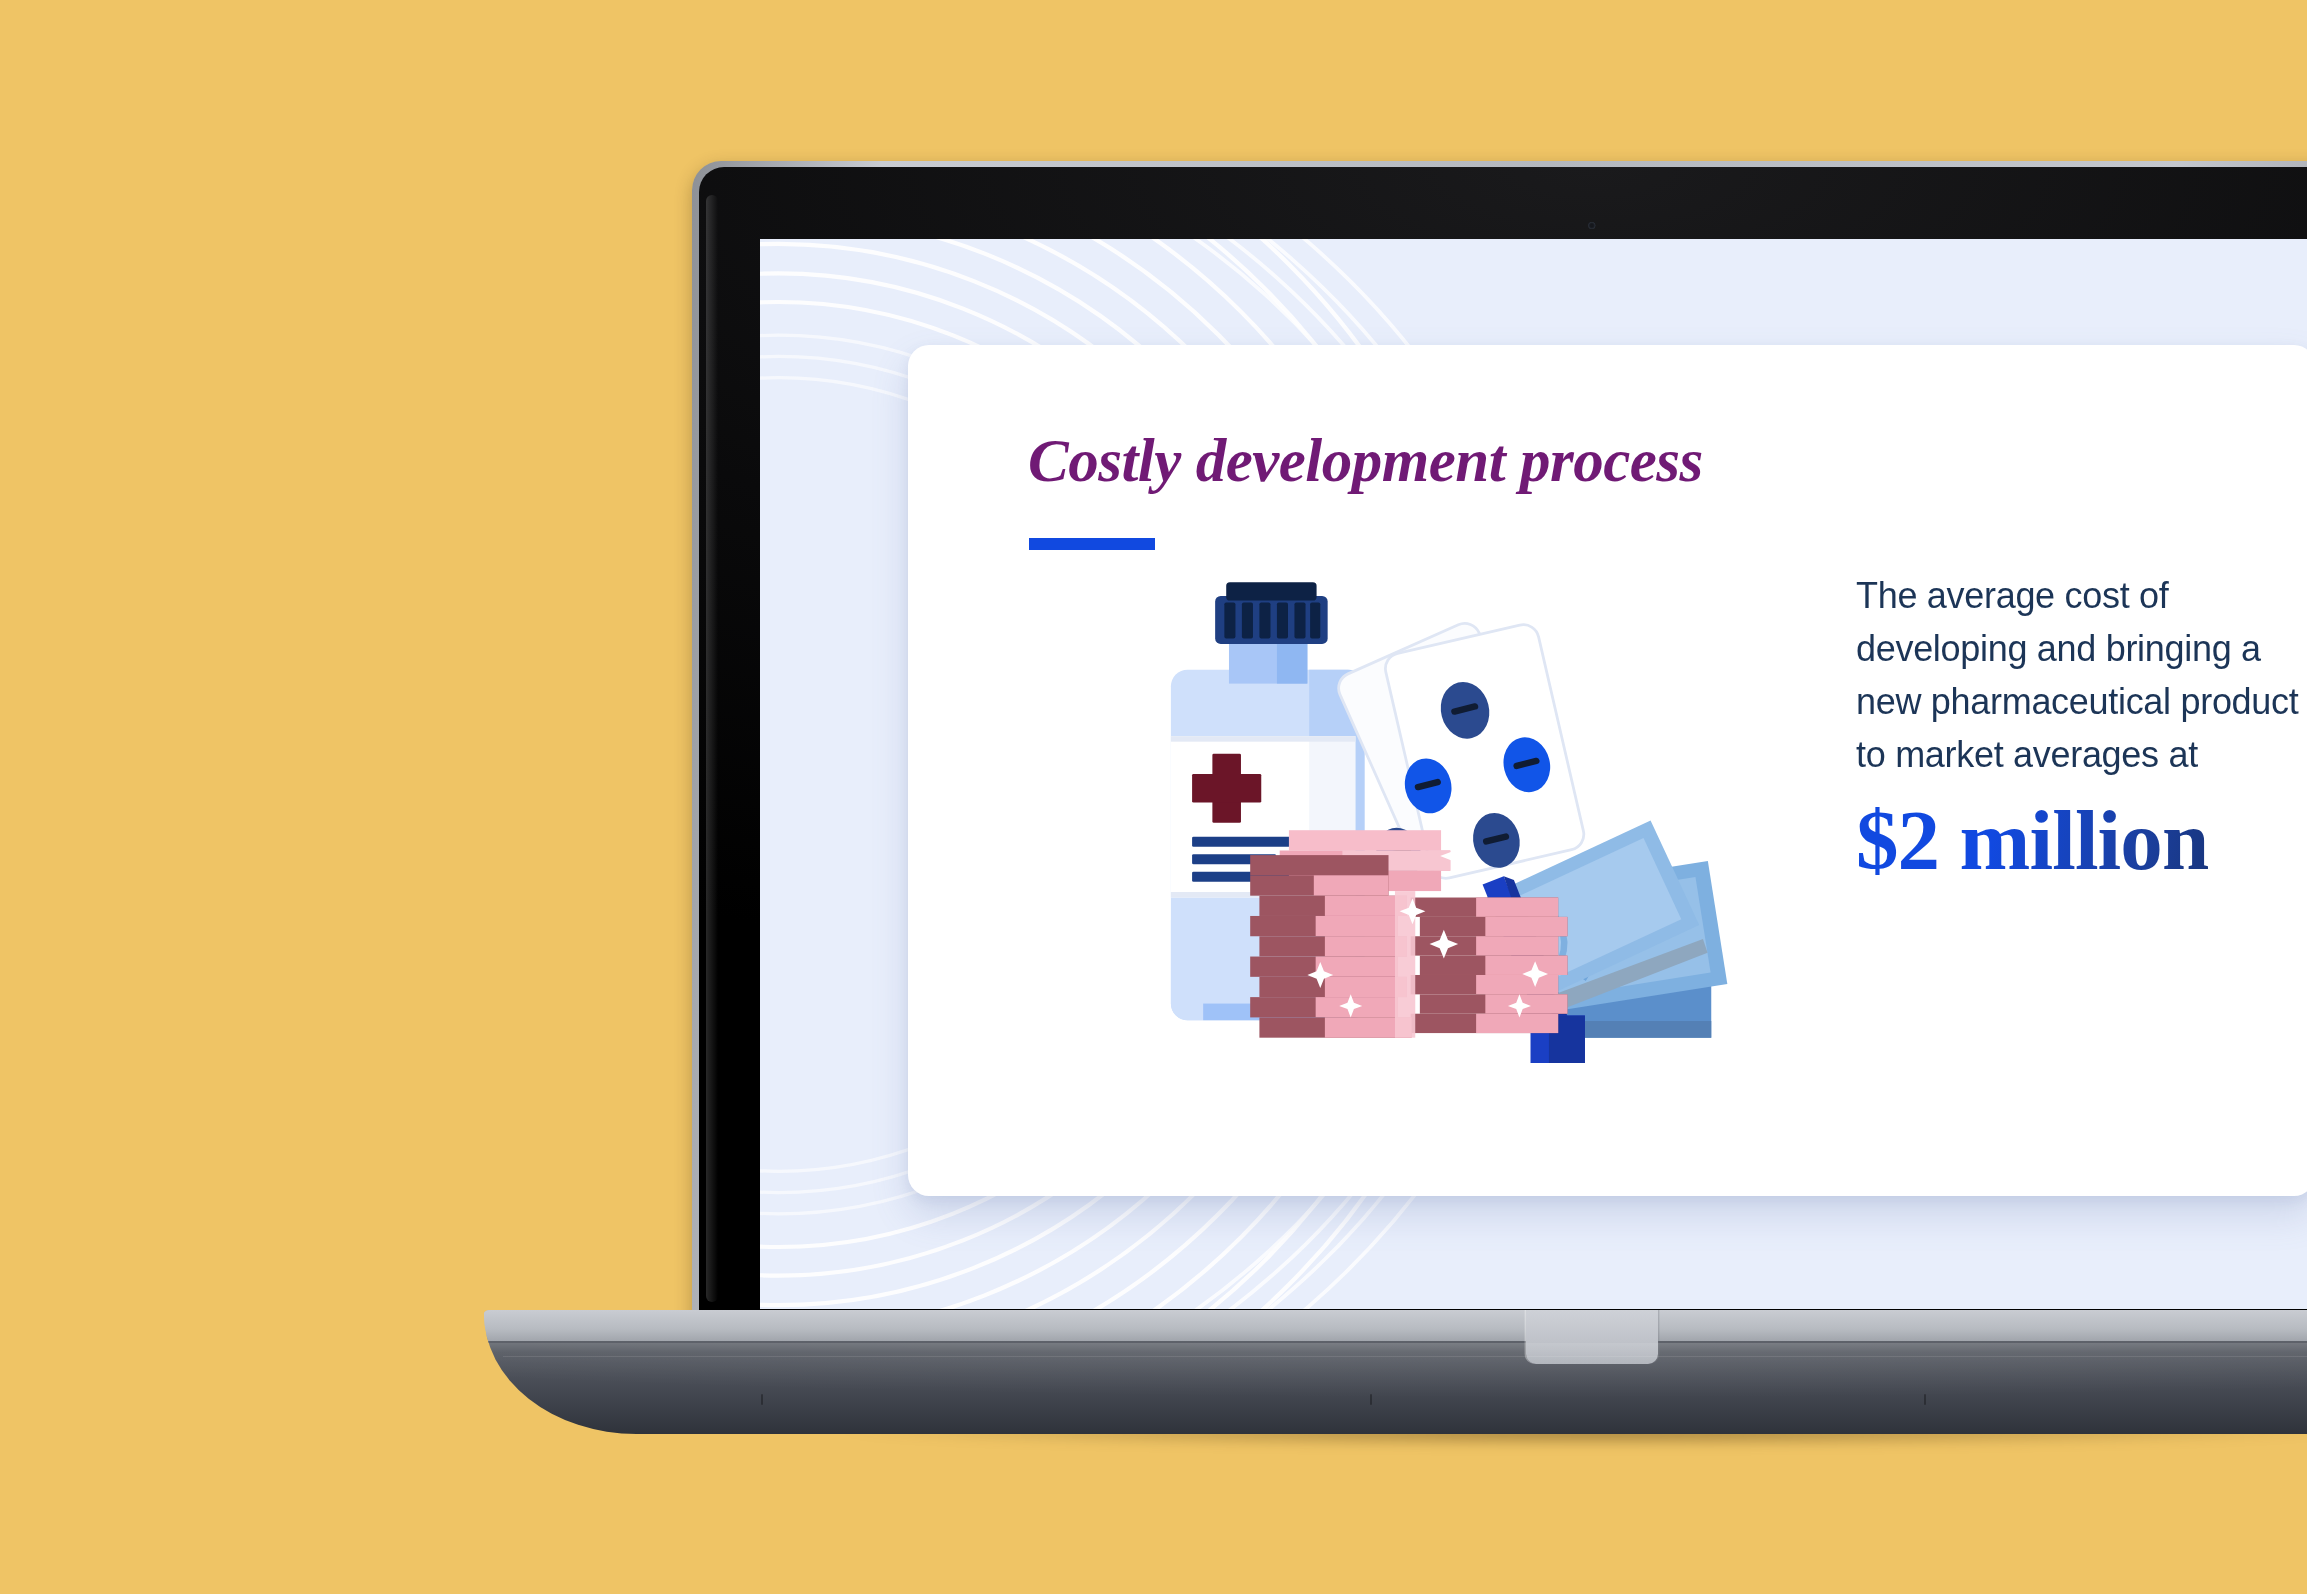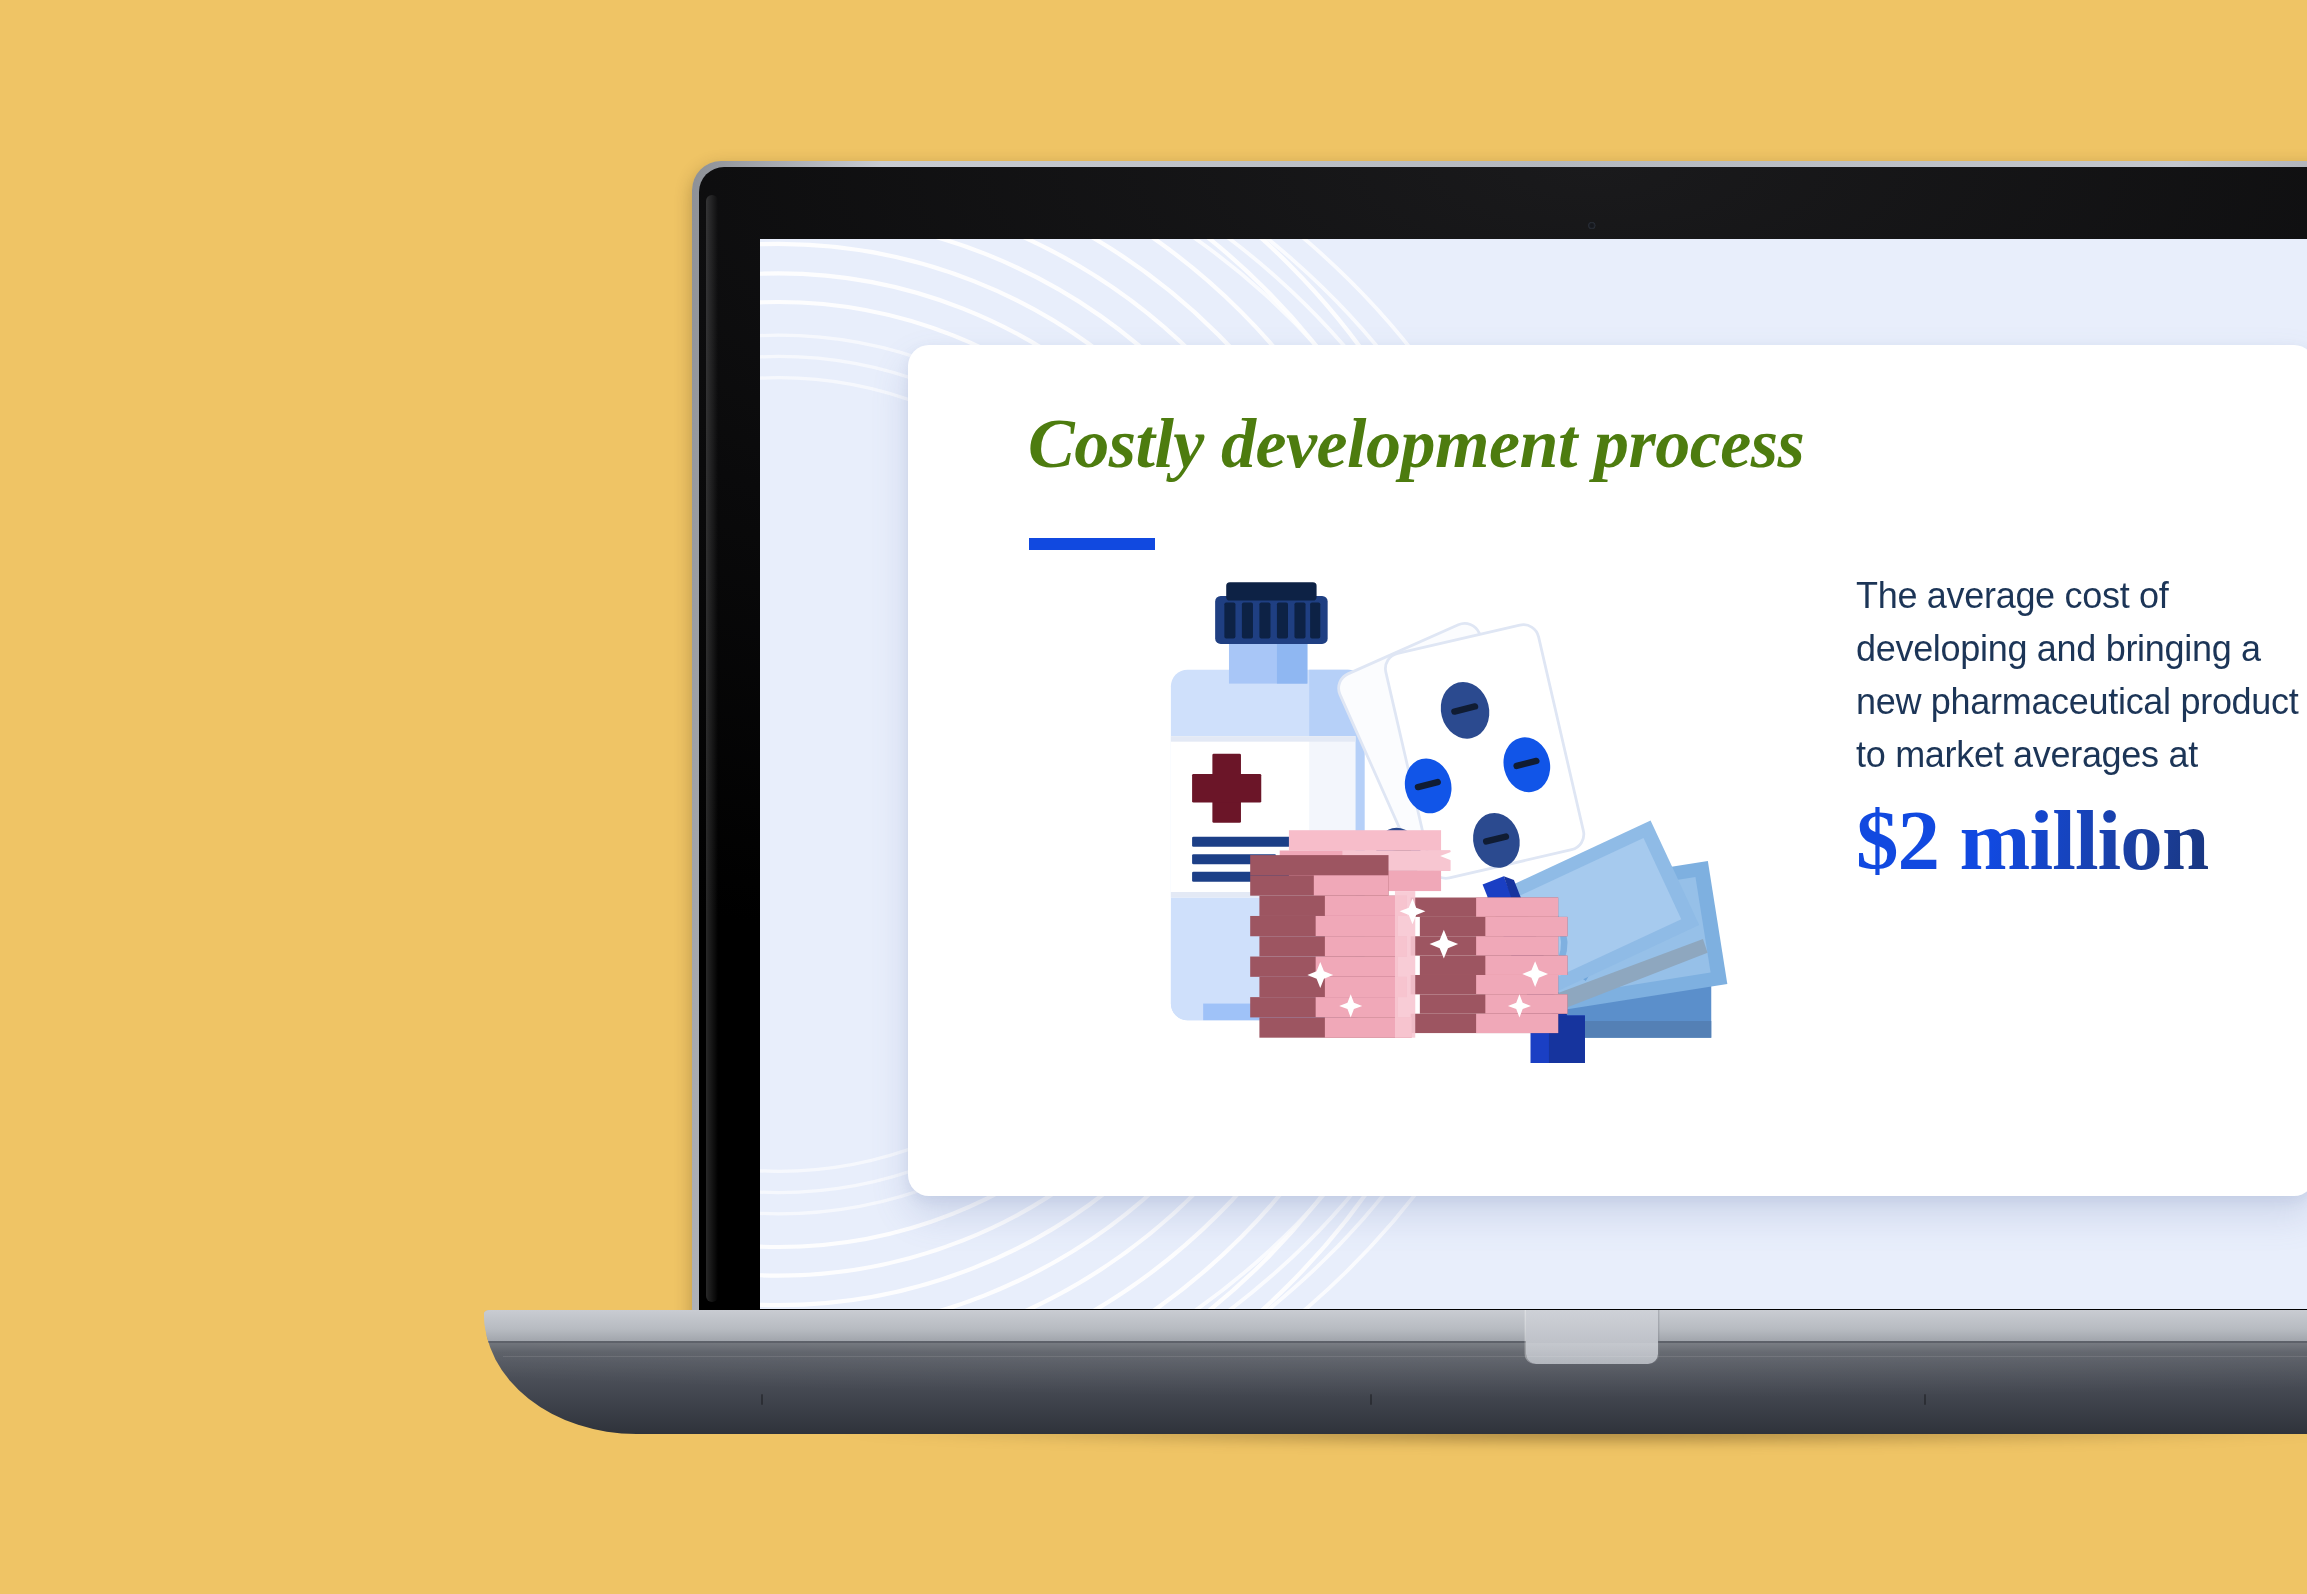--- a/index.html
+++ b/index.html
@@ -95,28 +95,28 @@
     width: 1407px;
     height: 851px;
     background: #ffffff;
     border-radius: 21px;
     box-shadow: 0 18.5px 37px rgba(96,116,170,0.20), 0 4.6px 12px rgba(96,116,170,0.10);
   }
 
   #slide-title {
     position: absolute;
     left: 120px;
-    top: 64px;
+    top: 85px;
     font-family: "Liberation Serif", serif;
     font-weight: bold;
     font-style: italic;
-    font-size: 70px;
+    font-size: 61px;
     line-height: 1;
     letter-spacing: -0.5px;
-    color: #4d7c0f;
+    color: #701a75;
     white-space: nowrap;
   }
 
   #title-rule {
     position: absolute;
     left: 121px;
     top: 193px;
     width: 126px;
     height: 12px;
     background: #1149e0;

